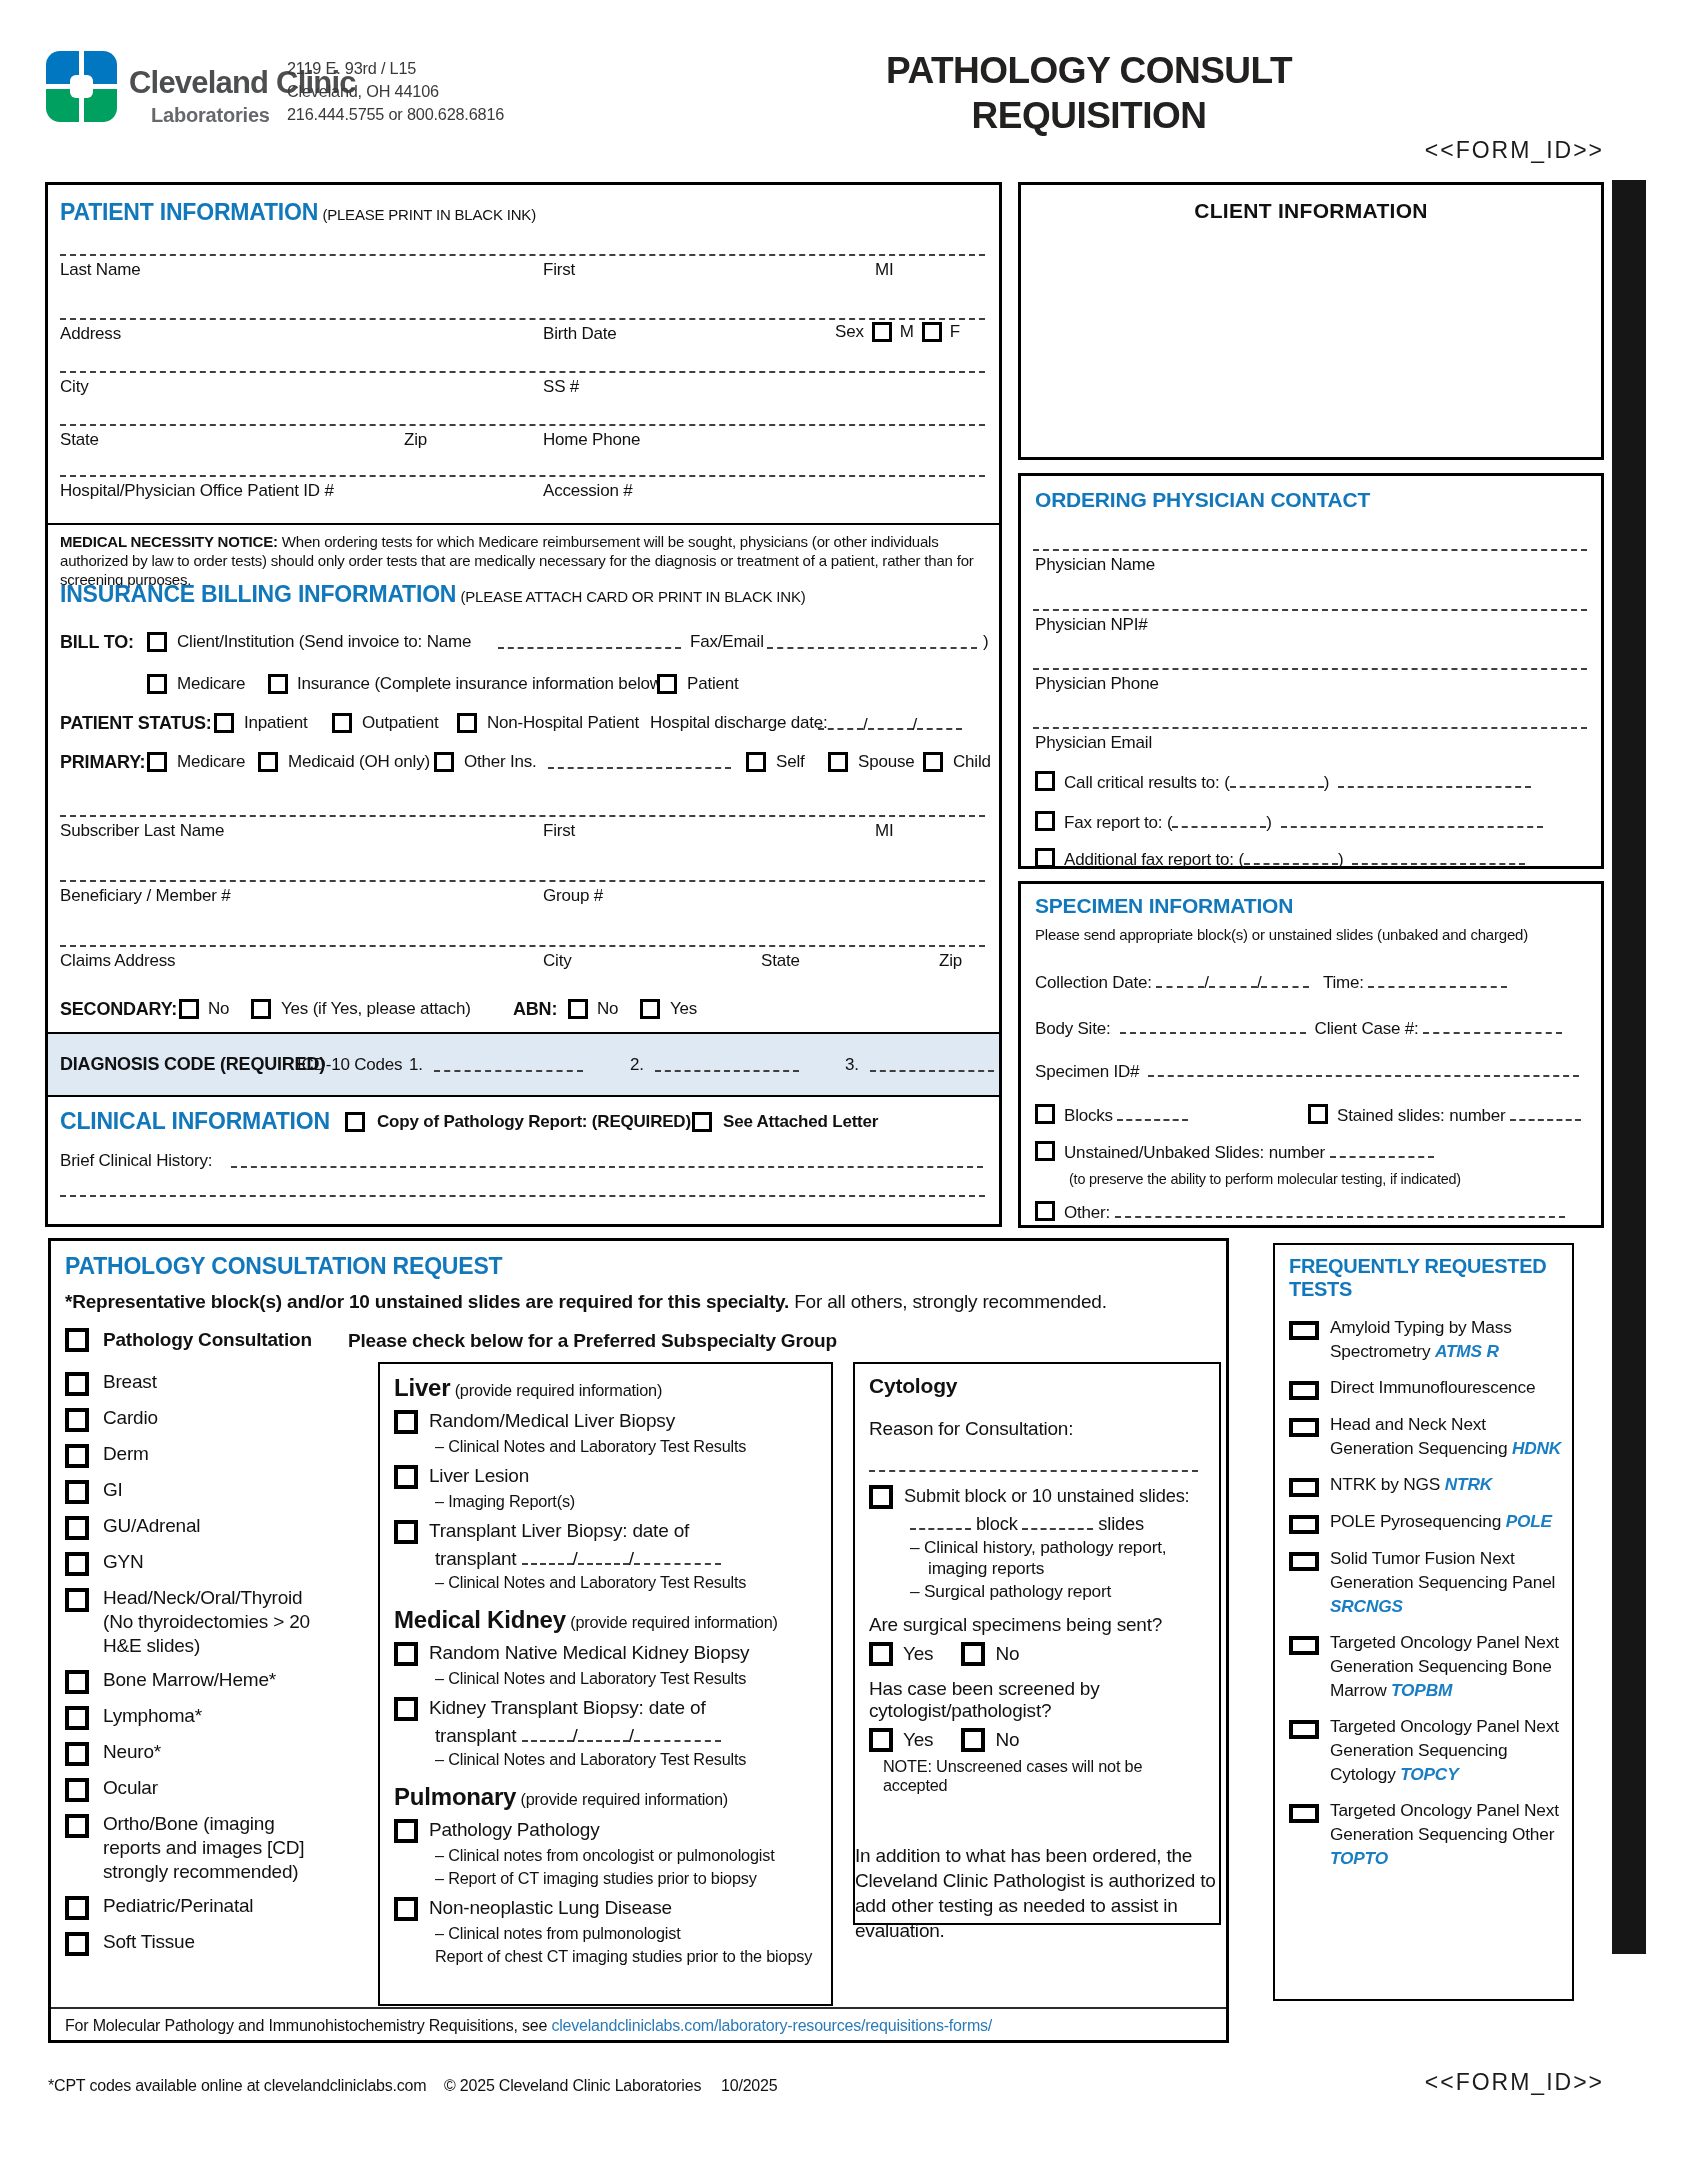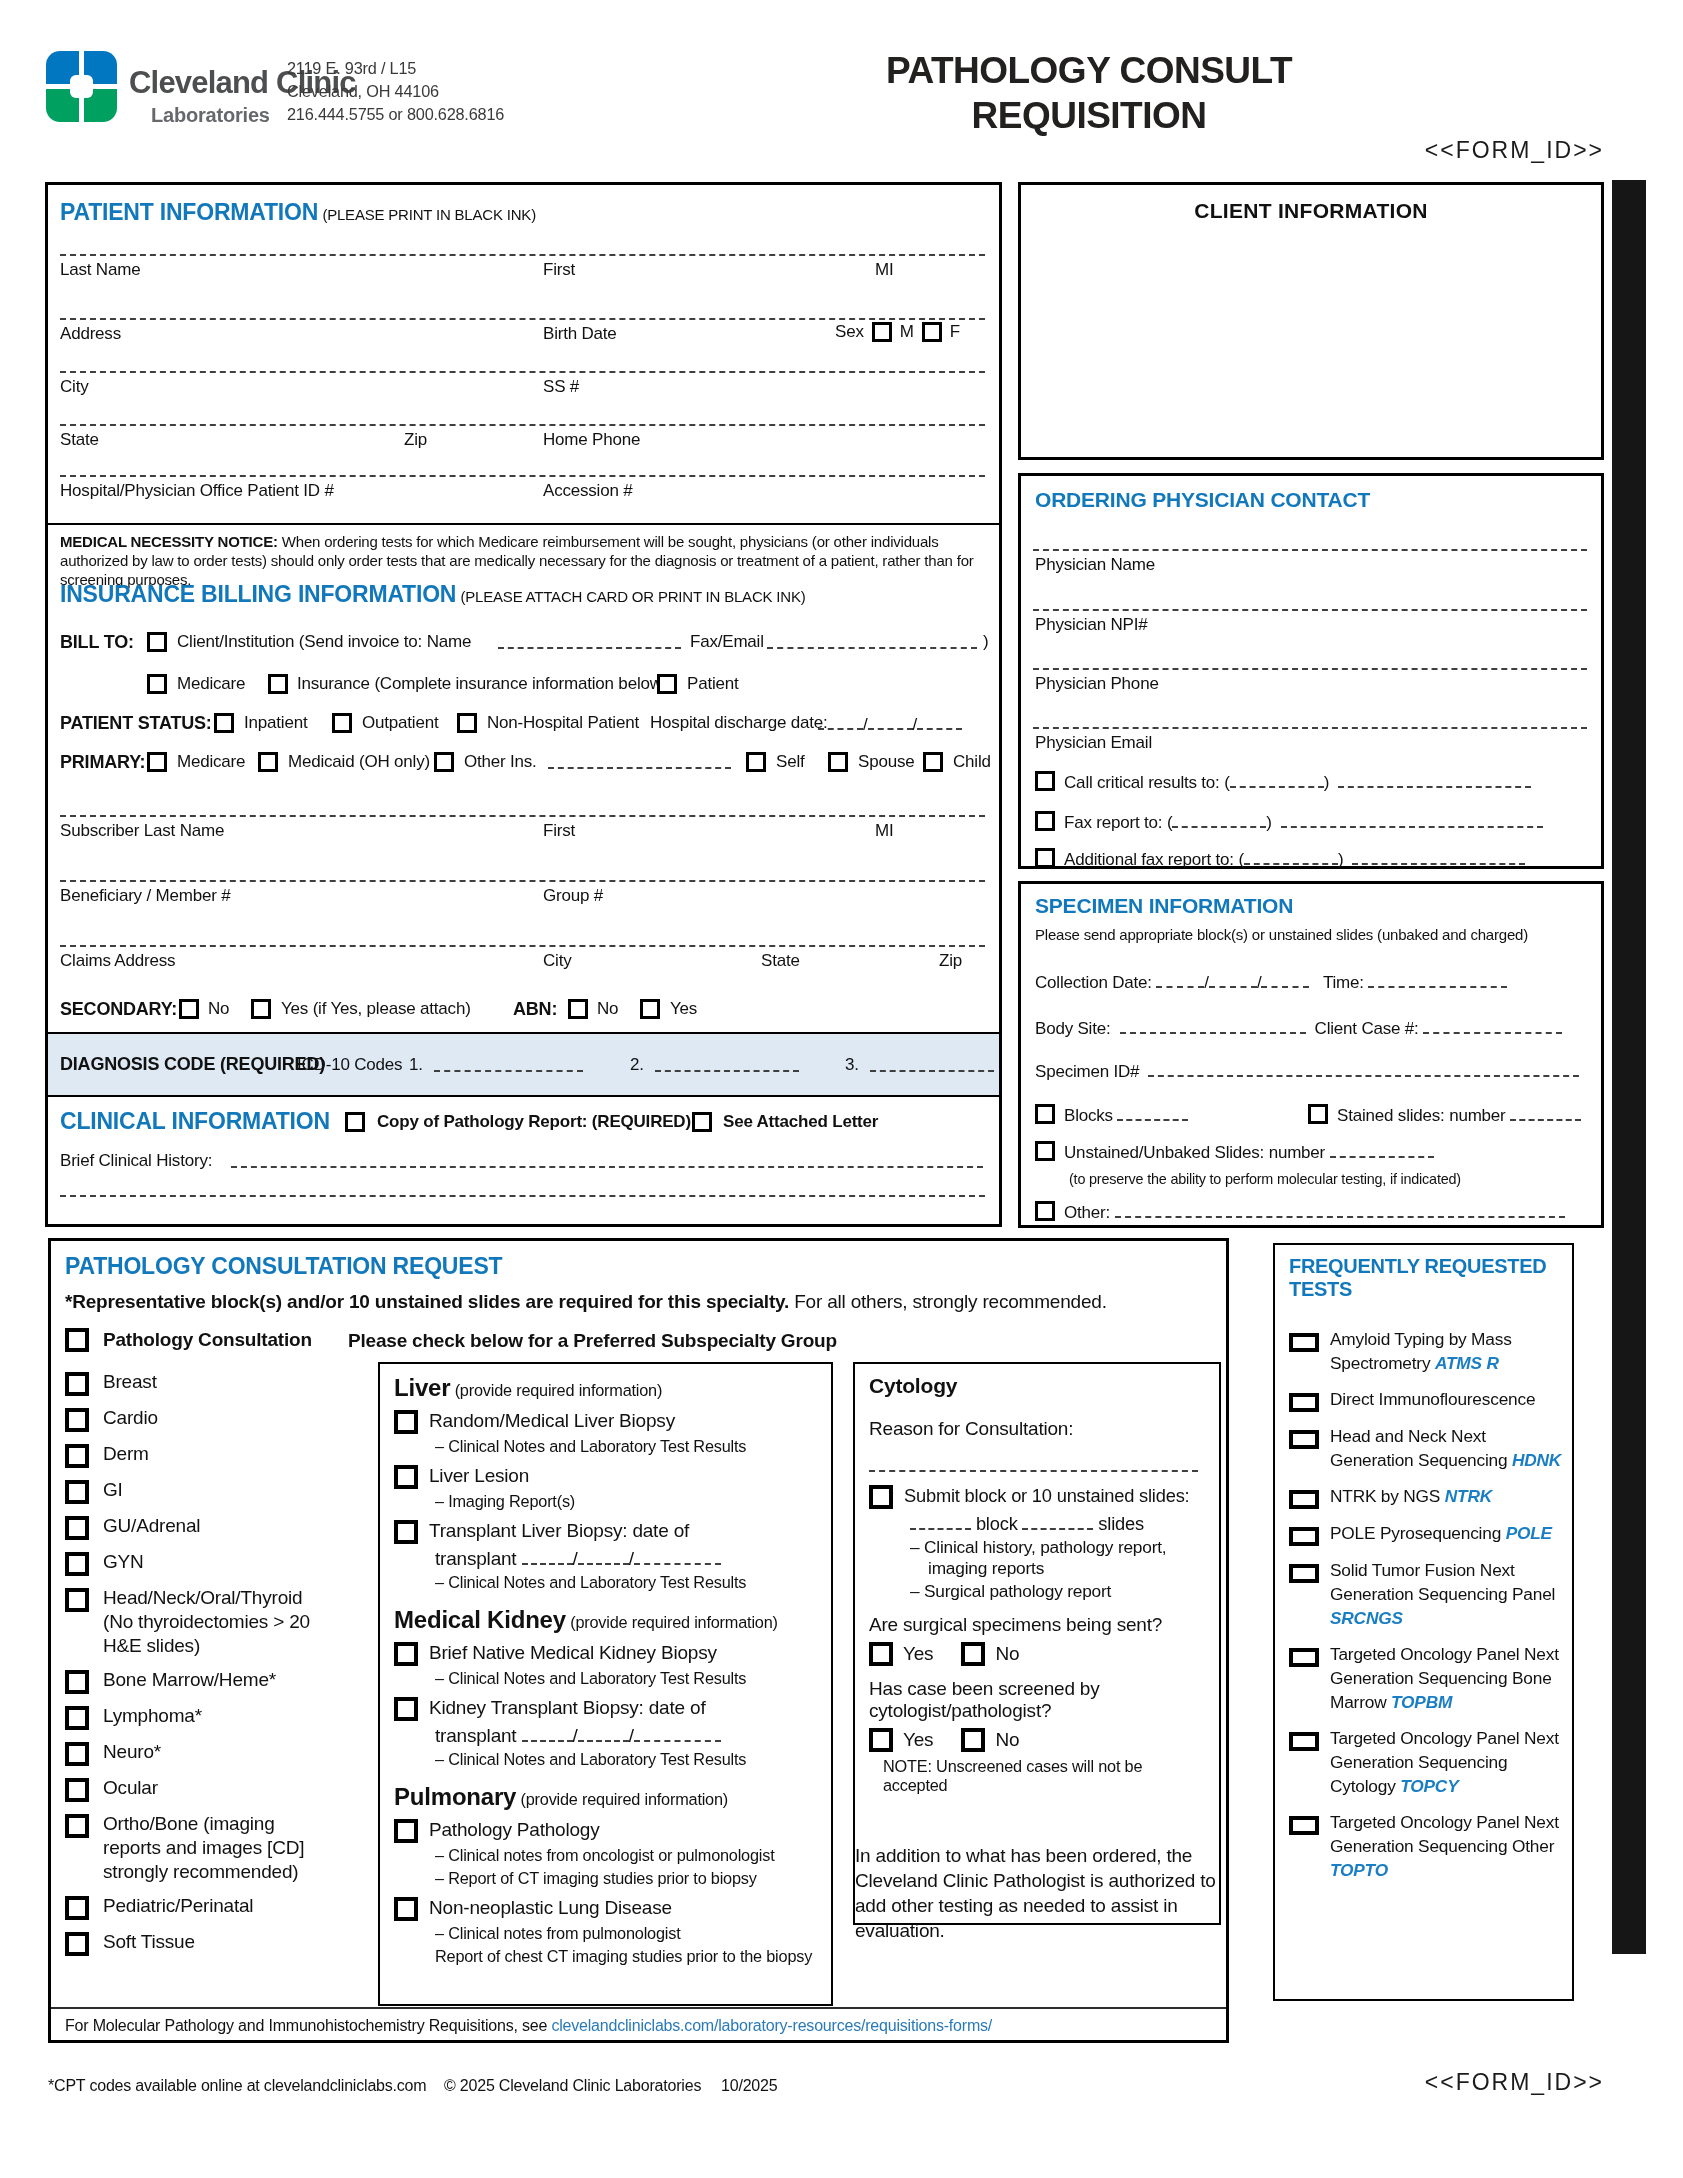--- a/index.html
+++ b/index.html
@@ -334,21 +334,21 @@
       <div class="item-row">
           <span class="cb2"></span>
           <span>Transplant Liver Biopsy: date of</span>
         </div>
       <div class="dateline"><span>transplant</span> <span class="bl" style="width:51px"></span><span>/</span><span class="bl" style="width:51px"></span><span>/</span><span class="bl" style="width:87px"></span></div>
       <div class="sub">– Clinical Notes and Laboratory Test Results</div>
 
       <div style="margin-top:13px"><span class="spec-h">Medical Kidney</span> <span class="spec-note">(provide required information)</span></div>
       <div class="item-row">
           <span class="cb2"></span>
-          <span>Brief Native Medical Kidney Biopsy</span>
+          <span>Random Native Medical Kidney Biopsy</span>
         </div>
       <div class="sub">– Clinical Notes and Laboratory Test Results</div>
       <div class="item-row">
           <span class="cb2"></span>
           <span>Kidney Transplant Biopsy: date of</span>
         </div>
       <div class="dateline"><span>transplant</span> <span class="bl" style="width:51px"></span><span>/</span><span class="bl" style="width:51px"></span><span>/</span><span class="bl" style="width:87px"></span></div>
       <div class="sub">– Clinical Notes and Laboratory Test Results</div>
 
       <div style="margin-top:13px"><span class="spec-h">Pulmonary</span> <span class="spec-note">(provide required information)</span></div>
@@ -396,21 +396,21 @@
 
     <div class="abs wrap" style="left:804px;top:602px;width:368px;font-size:19px;line-height:25px">In addition to what has been ordered, the Cleveland Clinic Pathologist is authorized to add other testing as needed to assist in evaluation.</div>
 
     <div class="abs" style="left:0;right:0;top:766px;border-top:2px solid #2c2c2c"></div>
     <div class="abs" style="left:14px;top:776px;font-size:16px">
       <span>For Molecular Pathology and Immunohistochemistry Requisitions, see </span><span class="link">clevelandcliniclabs.com/laboratory-resources/requisitions-forms/</span>
     </div>
   </div>
 
   <div class="inner-box" style="left:1273px;top:1243px;width:301px;height:758px;padding:10px 8px 10px 14px">
-    <div class="blue-h2" style="font-size:20px;margin-bottom:26px;letter-spacing:-0.3px">FREQUENTLY REQUESTED TESTS</div>
+    <div class="blue-h2" style="font-size:20px;margin-bottom:14px;letter-spacing:-0.3px">FREQUENTLY REQUESTED TESTS</div>
     <div class="frt-item">
         <span class="cbw"></span>
         <span class="frt-lbl"><span>Amyloid Typing by Mass Spectrometry</span> <span class="code">ATMS R</span></span>
       </div>
     <div class="frt-item">
         <span class="cbw"></span>
         <span class="frt-lbl"><span>Direct Immunoflourescence</span> <span class="code"></span></span>
       </div>
     <div class="frt-item">
         <span class="cbw"></span>

